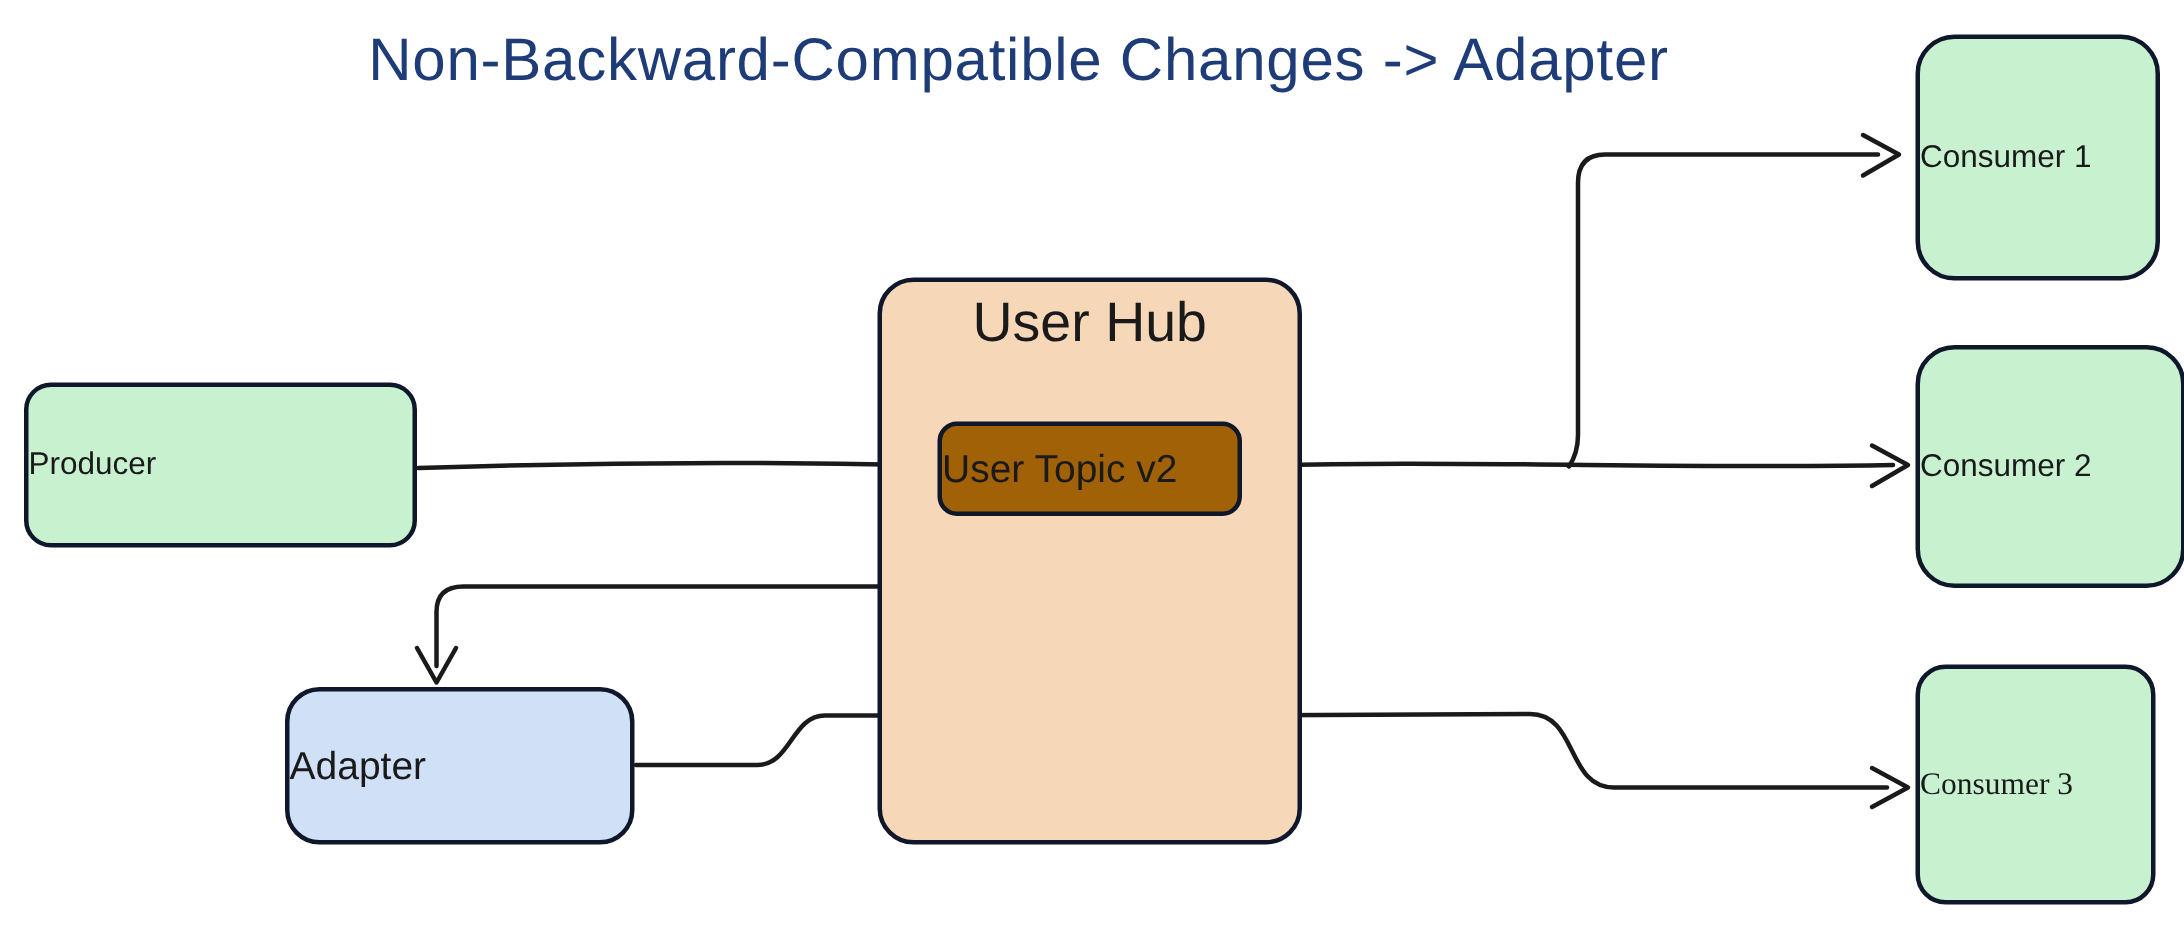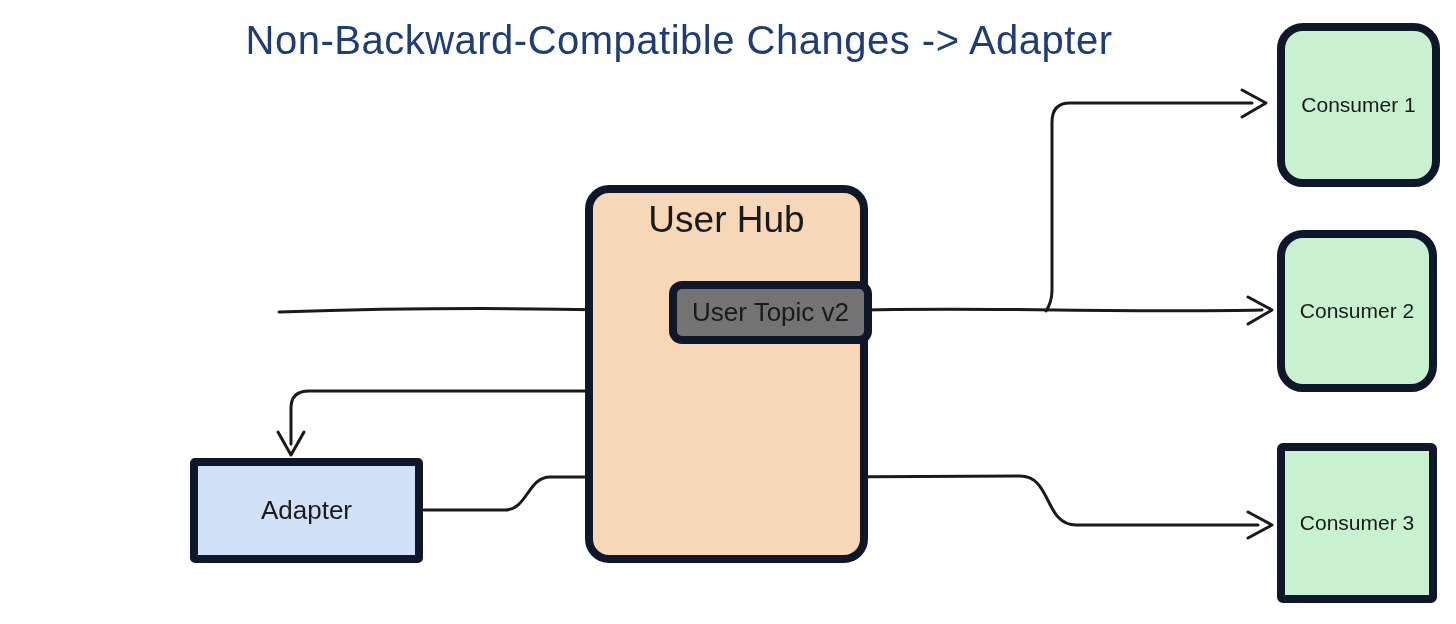--- a/index.html
+++ b/index.html
@@ -29,41 +29,41 @@
   .edges-layer {
     position: absolute;
     left: 0;
     top: 0;
     width: 1456px;
     height: 624px;
   }
   .node {
     position: absolute;
     box-sizing: border-box;
-    border: 8px solid #0f172a;
+    border: 3px solid #0f172a;
     display: flex;
     align-items: center;
-    justify-content: center;
+    justify-content: flex-start;
     color: #1a1a1a;
     text-align: center;
   }
   .node-label { line-height: 1.1; }
   .producer   { left: 16px;  top: 255px; width: 262px; height: 110px; border-radius: 18px; font-size: 21px; }
   .event-hub  { left: 585px; top: 185px; width: 283px; height: 378px; border-radius: 24px;
                 display: block; }
   .event-hub-label {
     position: absolute; left: 0; top: 6px; width: 100%;
     text-align: center; font-size: 37px; color: #1a1a1a;
   }
   .user-topic-v2 { left: 625px; top: 281px; width: 203px; height: 63px;  border-radius: 13px; font-size: 26px; }
   .user-topic    { left: 630px; top: 445px; width: 190px; height: 62px;  border-radius: 13px; font-size: 26px; }
-  .adapter       { left: 190px; top: 458px; width: 233px; height: 105px; border-radius: 5px; font-size: 26px; }
+  .adapter       { left: 190px; top: 458px; width: 233px; height: 105px; border-radius: 23px; font-size: 26px; }
   .consumer-1    { left: 1277px; top: 23px;  width: 163px; height: 164px; border-radius: 26px; font-size: 21px; }
-  .consumer-2    { left: 1277px; top: 230px; width: 160px; height: 162px; border-radius: 26px; font-size: 21px; }
-  .consumer-3    { left: 1277px; top: 443px; width: 160px; height: 160px; border-radius: 6px; font-size: 21px; }
+  .consumer-2    { left: 1277px; top: 230px; width: 180px; height: 162px; border-radius: 26px; font-size: 21px; }
+  .consumer-3    { left: 1277px; top: 443px; width: 160px; height: 160px; border-radius: 20px; font-size: 21px; font-family: Liberation Serif, serif; }
   .edge {
     fill: none;
     stroke: #1a1a1a;
     stroke-width: 3;
     stroke-linecap: round;
     stroke-linejoin: round;
   }
 </style>
 </head>
 <body>
@@ -102,22 +102,25 @@
     <g>
       <path class="edge" d="M 821 477 L 1020 476 C 1052 476 1044 525 1076 525 L 1258 525"></path>
       <path class="edge" d="M 1248 512 L 1272 525 L 1248 538"></path>
     </g>
   </svg>
 
   <div class="node event-hub" style="background: rgb(246, 215, 183);">
     <div class="event-hub-label">User Hub</div>
   </div>
 
+  <div class="node producer" style="background: rgb(200, 241, 208);">
+    <span class="node-label">Producer</span>
+  </div>
 
-  <div class="node user-topic-v2" style="background: #737373; margin-left: 44px;">
+  <div class="node user-topic-v2" style="background: #a16207;">
     <span class="node-label">User Topic v2</span>
   </div>
 
 
   <div class="node adapter" style="background: rgb(207, 224, 247);">
     <span class="node-label">Adapter</span>
   </div>
 
   <div class="node consumer-1" style="background: rgb(200, 241, 208);">
     <span class="node-label">Consumer 1</span>

